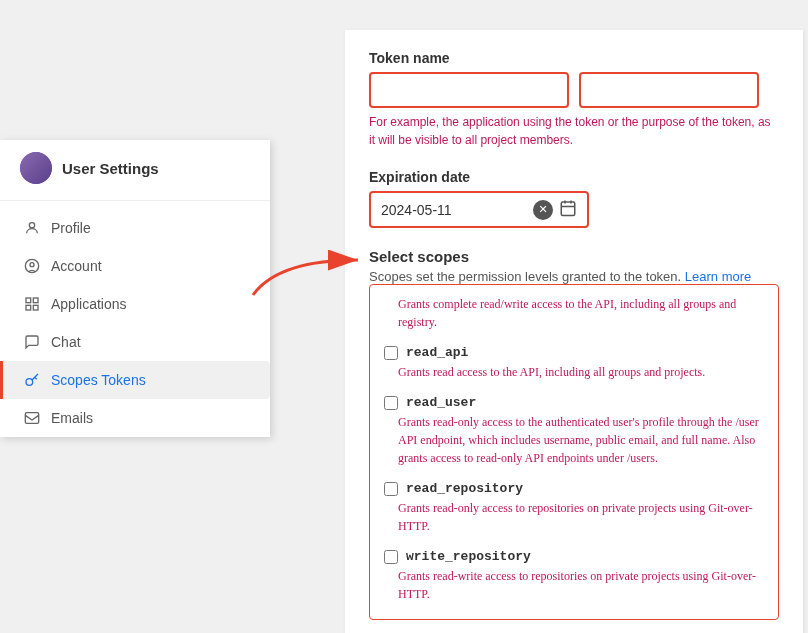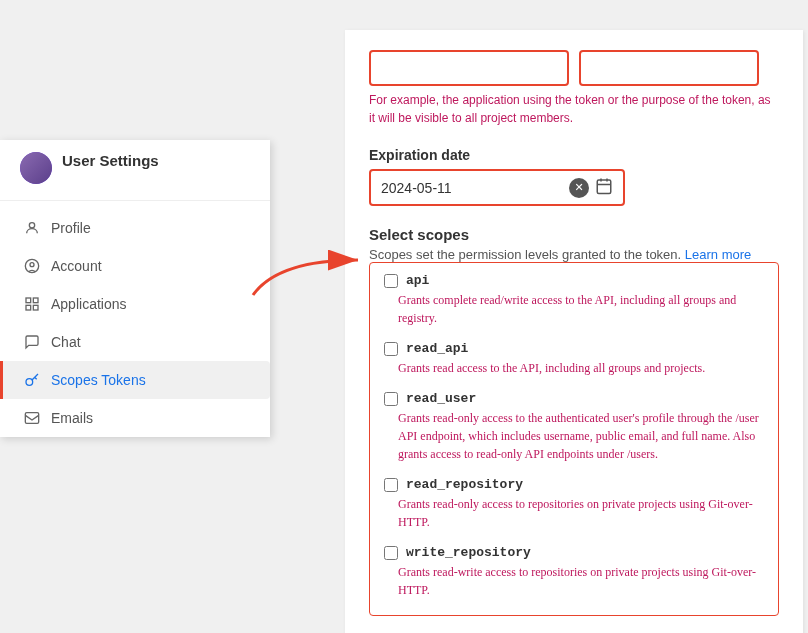--- a/index.html
+++ b/index.html
@@ -8,21 +8,21 @@
       font-size: 14px;
       background: #f0f0f0;
       display: flex;
       min-height: 633px;
       width: 808px;
       overflow: hidden;
     }
 
     .sidebar-header {
       display: flex;
-      align-items: flex-start;
+      align-items: center;
       padding: 12px 20px 16px 20px;
       border-bottom: 1px solid #eee;
       margin-bottom: 8px;
     }
 
     .avatar {
       width: 32px;
       height: 32px;
       border-radius: 50%;
       background: #6e49cb;
@@ -119,21 +119,21 @@
       margin-top: 5px;
       line-height: 1.5;
     }
 
     .date-input-wrapper {
       display: flex;
       align-items: center;
       border: 2px solid #e8442d;
       border-radius: 4px;
       padding: 6px 10px;
-      width: 256px;
+      width: 220px;
       background: white;
     }
 
     .date-input-wrapper input {
       border: none;
       outline: none;
       font-size: 14px;
       color: #333;
       flex: 1;
     }
@@ -355,20 +355,21 @@
         <polygon points="0 0, 10 3.5, 0 7" fill="#e8442d"></polygon>
       </marker>
     </defs>
     <path d="M 5 65 Q 30 30 110 30" stroke="#e8442d" stroke-width="3" fill="none" marker-end="url(#arrowhead)"></path>
   </svg>
 
   <div class="content-wrapper">
     <div class="form-section">
 
       <div class="form-group">
+        <label class="form-label">Token name</label>
         <div class="token-name-row">
           <input class="form-input" type="text" style="width: 200px; border: 2px solid rgb(232, 68, 45);">
           <input class="form-input second" type="text" style="width: 180px; border: 2px solid rgb(232, 68, 45);">
         </div>
         <p class="form-hint">For example, the application using the token or the purpose of the token, as it will be visible to all project members.</p>
       </div>
 
       <div class="form-group">
         <label class="form-label">Expiration date</label>
         <div class="date-input-wrapper">
@@ -388,24 +389,20 @@
       <div class="scopes-section">
         <div class="scopes-title">Select scopes</div>
         <p class="scopes-desc">
           <span>Scopes set the permission levels granted to the token.</span>
           <a href="#">Learn more</a>
         </p>
 
         <div class="scopes-box">
 
           <div class="scope-item">
-            <div class="scope-header">
-              <input type="checkbox" class="scope-checkbox" style="">
-              <span class="scope-name">api</span>
-            </div>
             <div class="scope-desc">
               Grants complete read/write access to the API, including all groups and registry.
             </div>
           </div>
 
           <div class="scope-item">
             <div class="scope-header">
               <input type="checkbox" class="scope-checkbox" style="">
               <span class="scope-name">read_api</span>
             </div>

